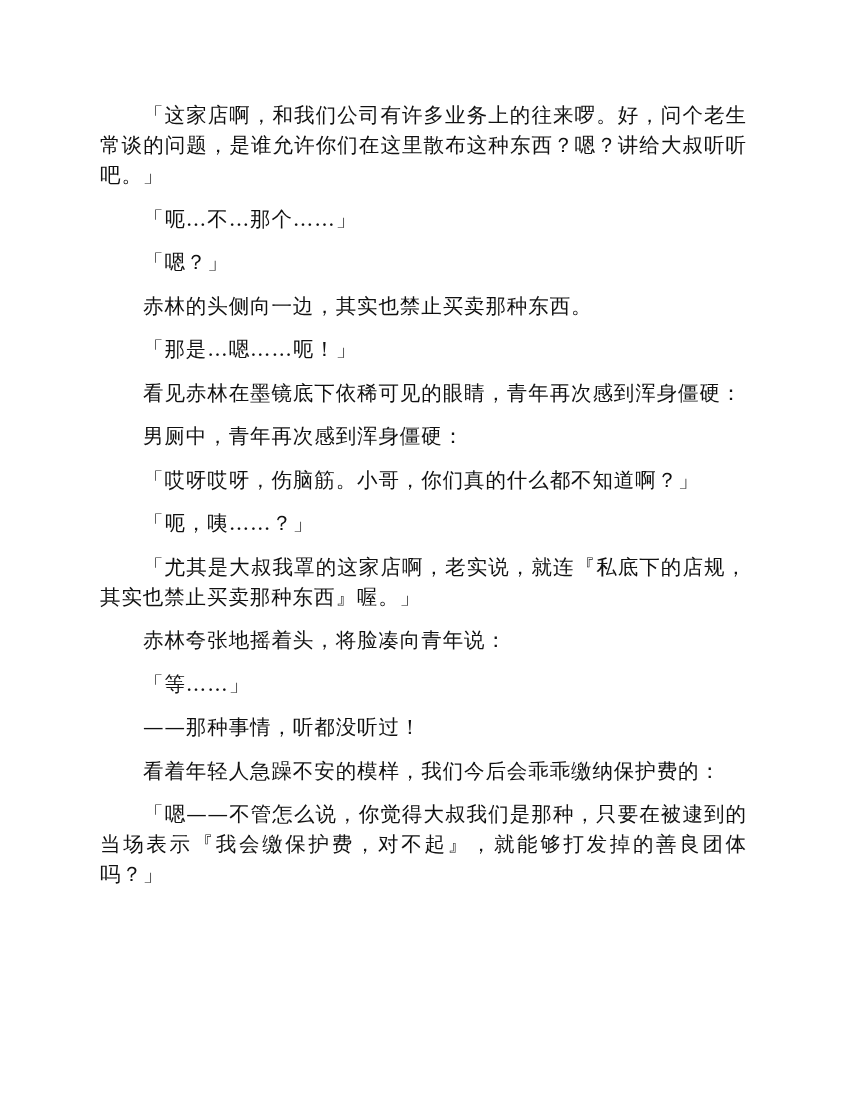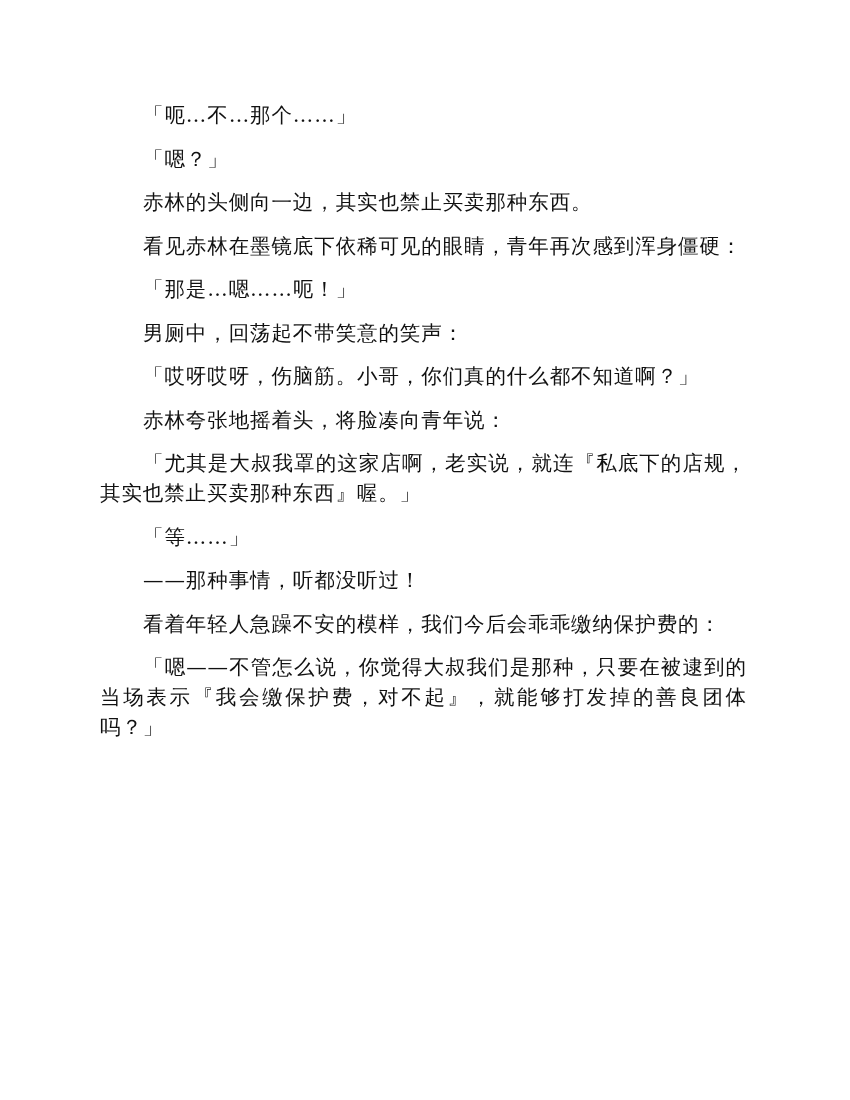--- a/index.html
+++ b/index.html
@@ -27,27 +27,29 @@
     .para {
       margin: 0 0 13.5px 0;
       text-indent: 2.1em;
       text-align: justify;
     }
   </style>
 </head>
 <body>
 
 <div class="page">
+  <p class="para">「这家店啊，和我们公司有许多业务上的往来啰。好，问个老生常谈的问题，是谁允许你们在这里散布这种东西？嗯？讲给大叔听听吧。」</p>
   <p class="para">「呃…不…那个……」</p>
   <p class="para">「嗯？」</p>
   <p class="para">赤林的头侧向一边，其实也禁止买卖那种东西。</p>
+  <p class="para">「那是…嗯……呃！」</p>
   <p class="para">看见赤林在墨镜底下依稀可见的眼睛，青年再次感到浑身僵硬：</p>
-  <p class="para">「那是…嗯……呃！」</p>
-  <p class="para">男厕中，回荡起不带笑意的笑声：</p>
+  <p class="para">男厕中，青年再次感到浑身僵硬：</p>
   <p class="para">「哎呀哎呀，伤脑筋。小哥，你们真的什么都不知道啊？」</p>
+  <p class="para">「呃，咦……？」</p>
+  <p class="para">「尤其是大叔我罩的这家店啊，老实说，就连『私底下的店规，其实也禁止买卖那种东西』喔。」</p>
   <p class="para">赤林夸张地摇着头，将脸凑向青年说：</p>
-  <p class="para">「尤其是大叔我罩的这家店啊，老实说，就连『私底下的店规，其实也禁止买卖那种东西』喔。」</p>
   <p class="para">「等……」</p>
   <p class="para">——那种事情，听都没听过！</p>
   <p class="para">看着年轻人急躁不安的模样，我们今后会乖乖缴纳保护费的：</p>
   <p class="para">「嗯——不管怎么说，你觉得大叔我们是那种，只要在被逮到的当场表示『我会缴保护费，对不起』，就能够打发掉的善良团体吗？」</p>
 
 </div>
 
 </body></html>

